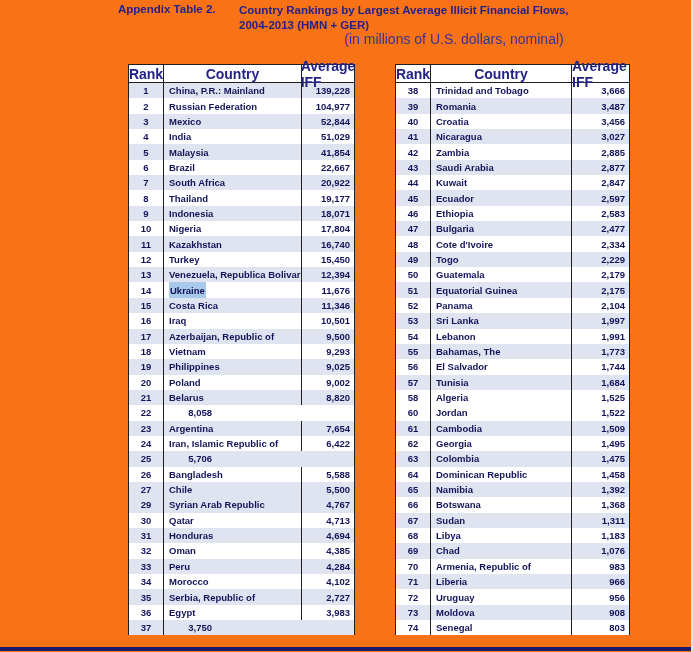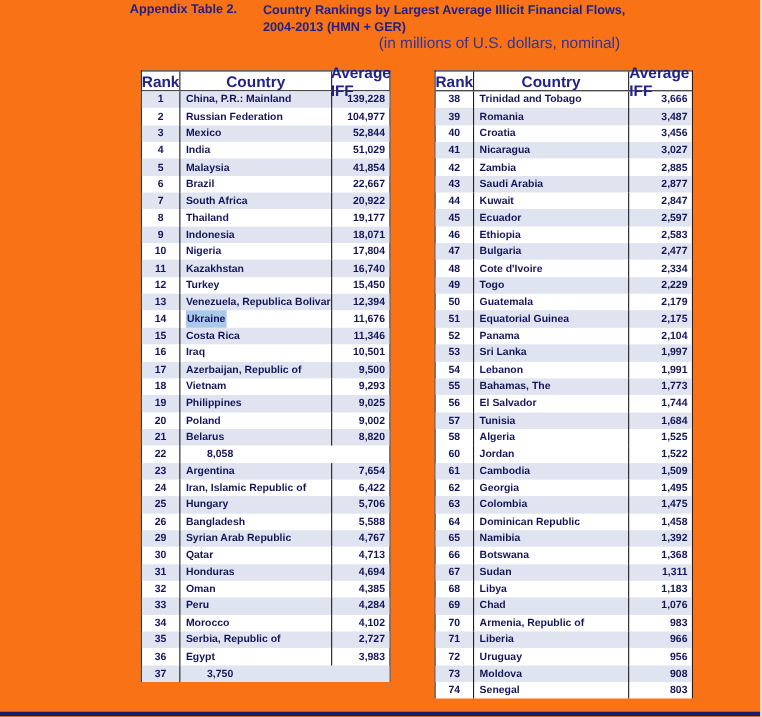--- a/index.html
+++ b/index.html
@@ -185,27 +185,31 @@
           <div class="c country">Argentina</div>
           <div class="c val">7,654</div>
         </div>
         <div class="trow">
           <div class="c rank">24</div>
           <div class="c country">Iran, Islamic Republic of</div>
           <div class="c val">6,422</div>
         </div>
         <div class="trow shaded">
           <div class="c rank">25</div>
-          <div class="c country">Hungary</div>
           <div class="c val">5,706</div>
         </div>
         <div class="trow">
           <div class="c rank">26</div>
           <div class="c country">Bangladesh</div>
           <div class="c val">5,588</div>
+        </div>
+        <div class="trow shaded">
+          <div class="c rank">27</div>
+          <div class="c country">Chile</div>
+          <div class="c val">5,500</div>
         </div>
         <div class="trow shaded">
           <div class="c rank">29</div>
           <div class="c country">Syrian Arab Republic</div>
           <div class="c val">4,767</div>
         </div>
         <div class="trow">
           <div class="c rank">30</div>
           <div class="c country">Qatar</div>
           <div class="c val">4,713</div>

